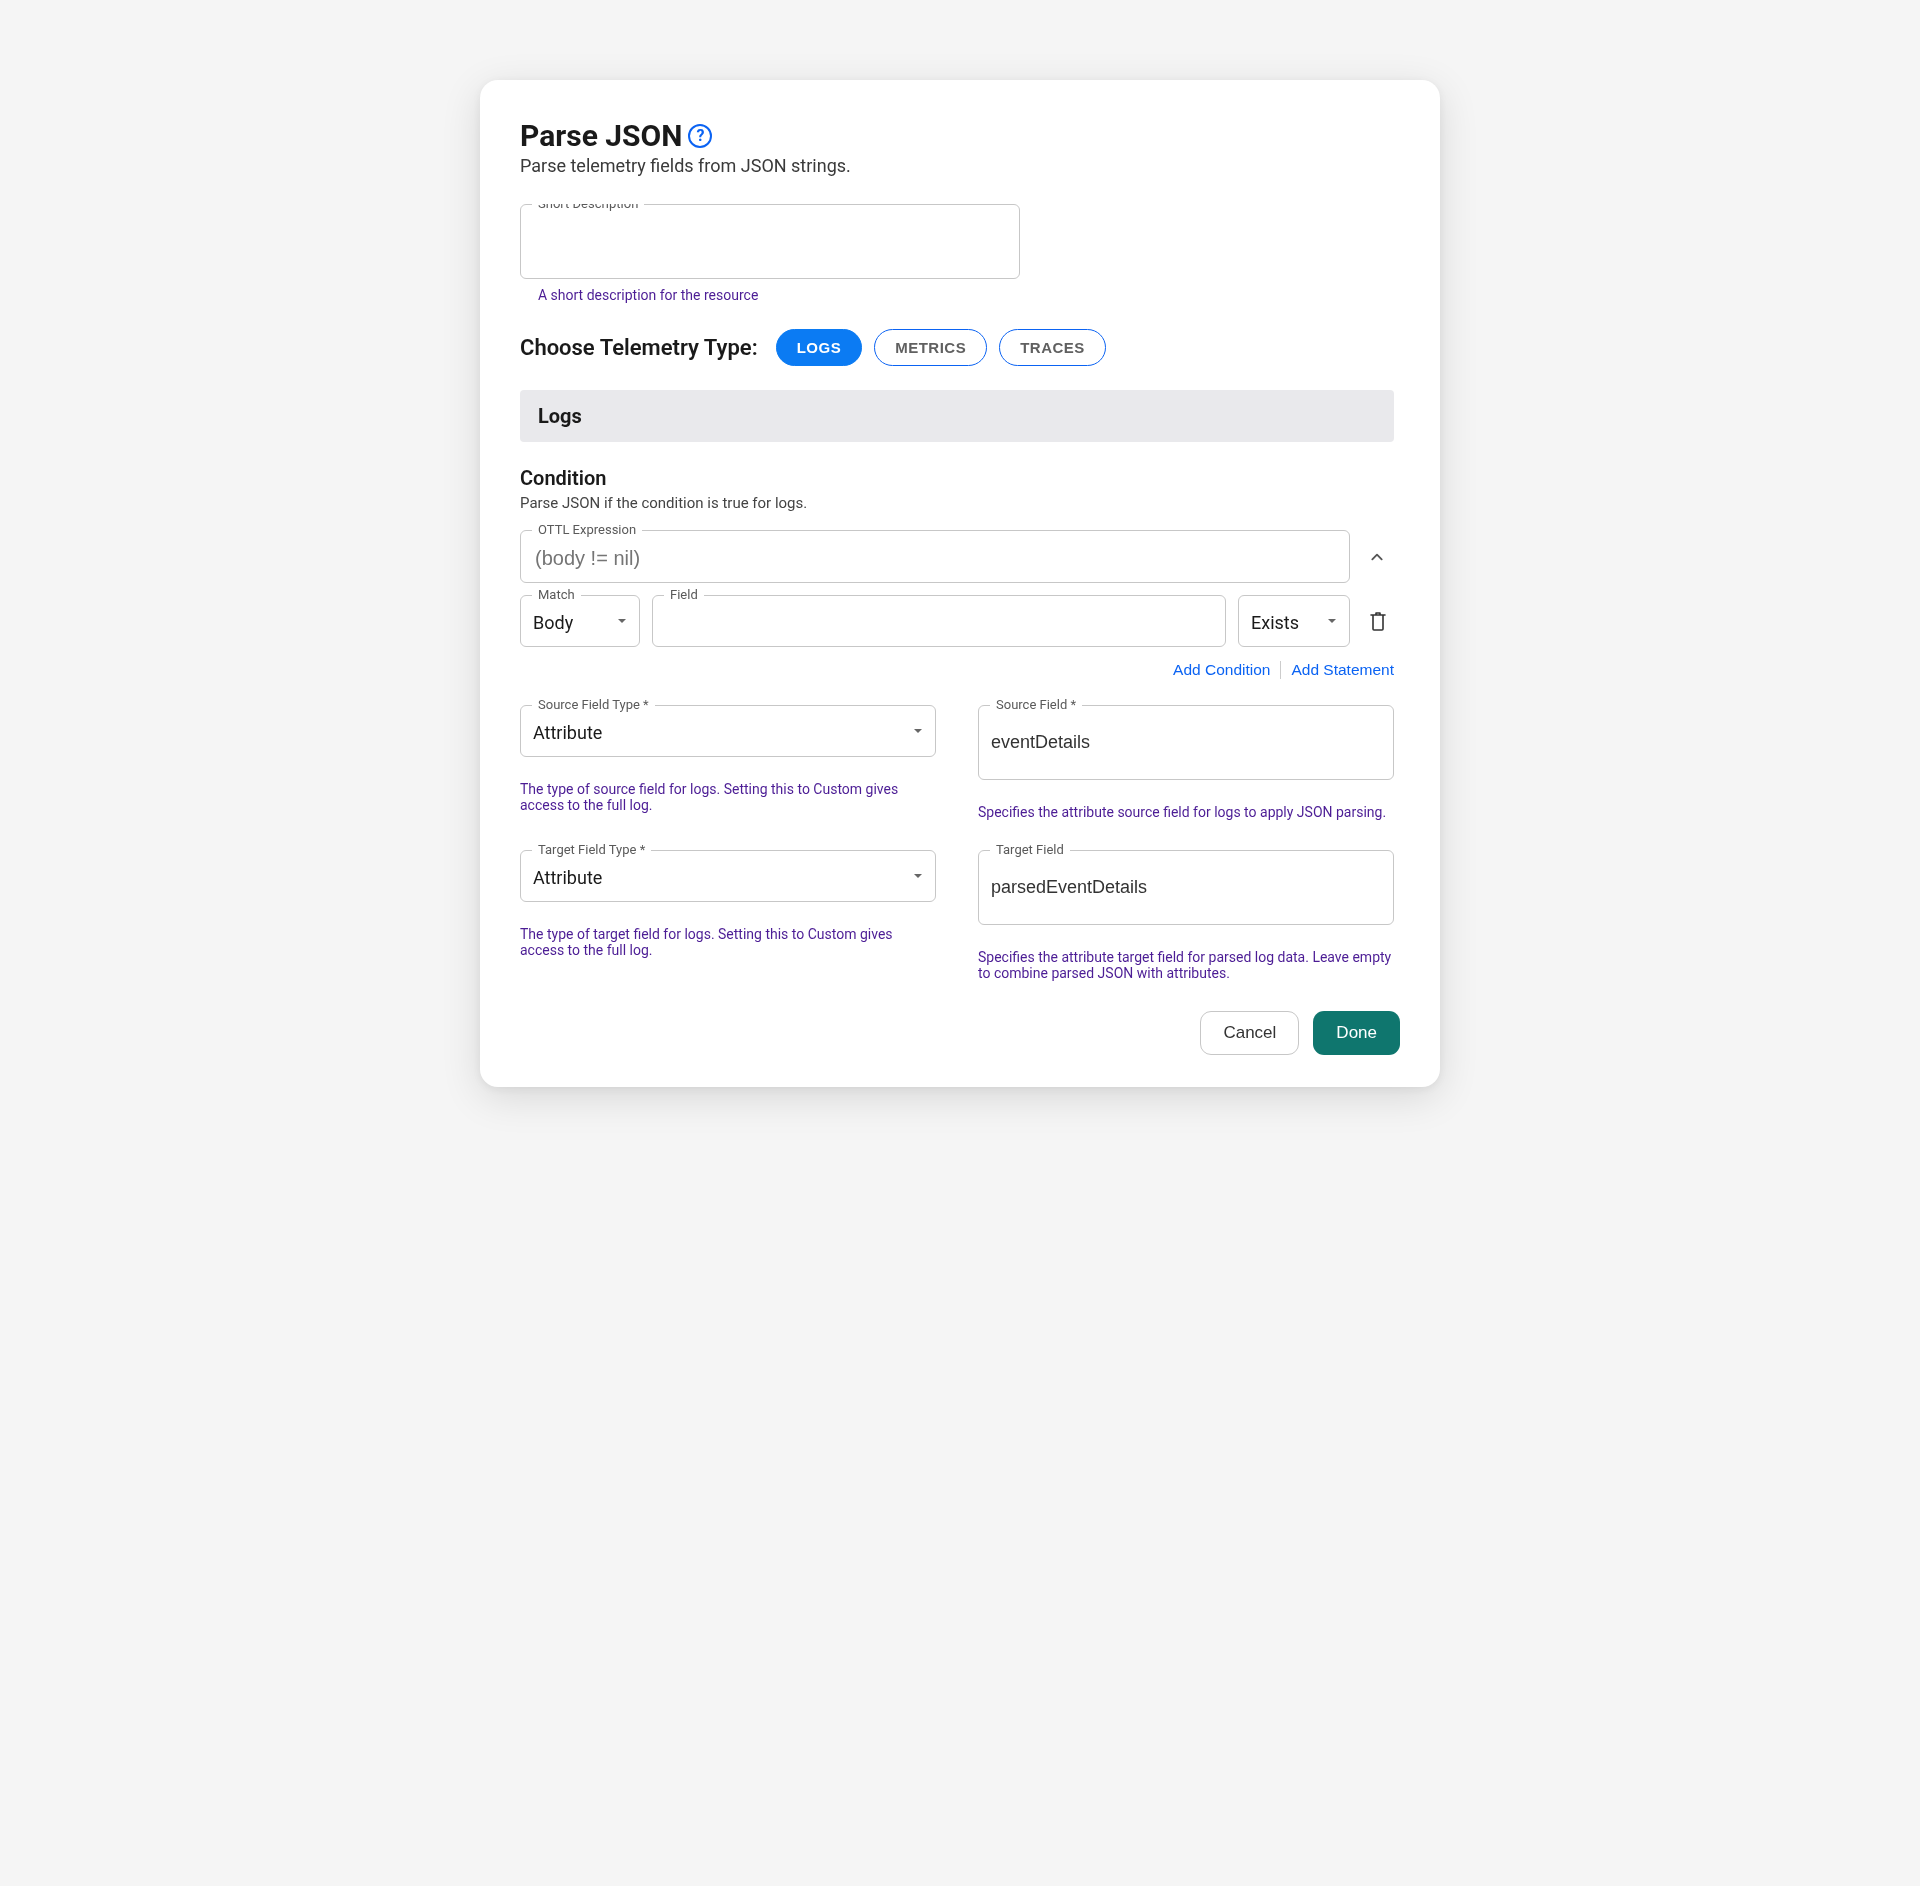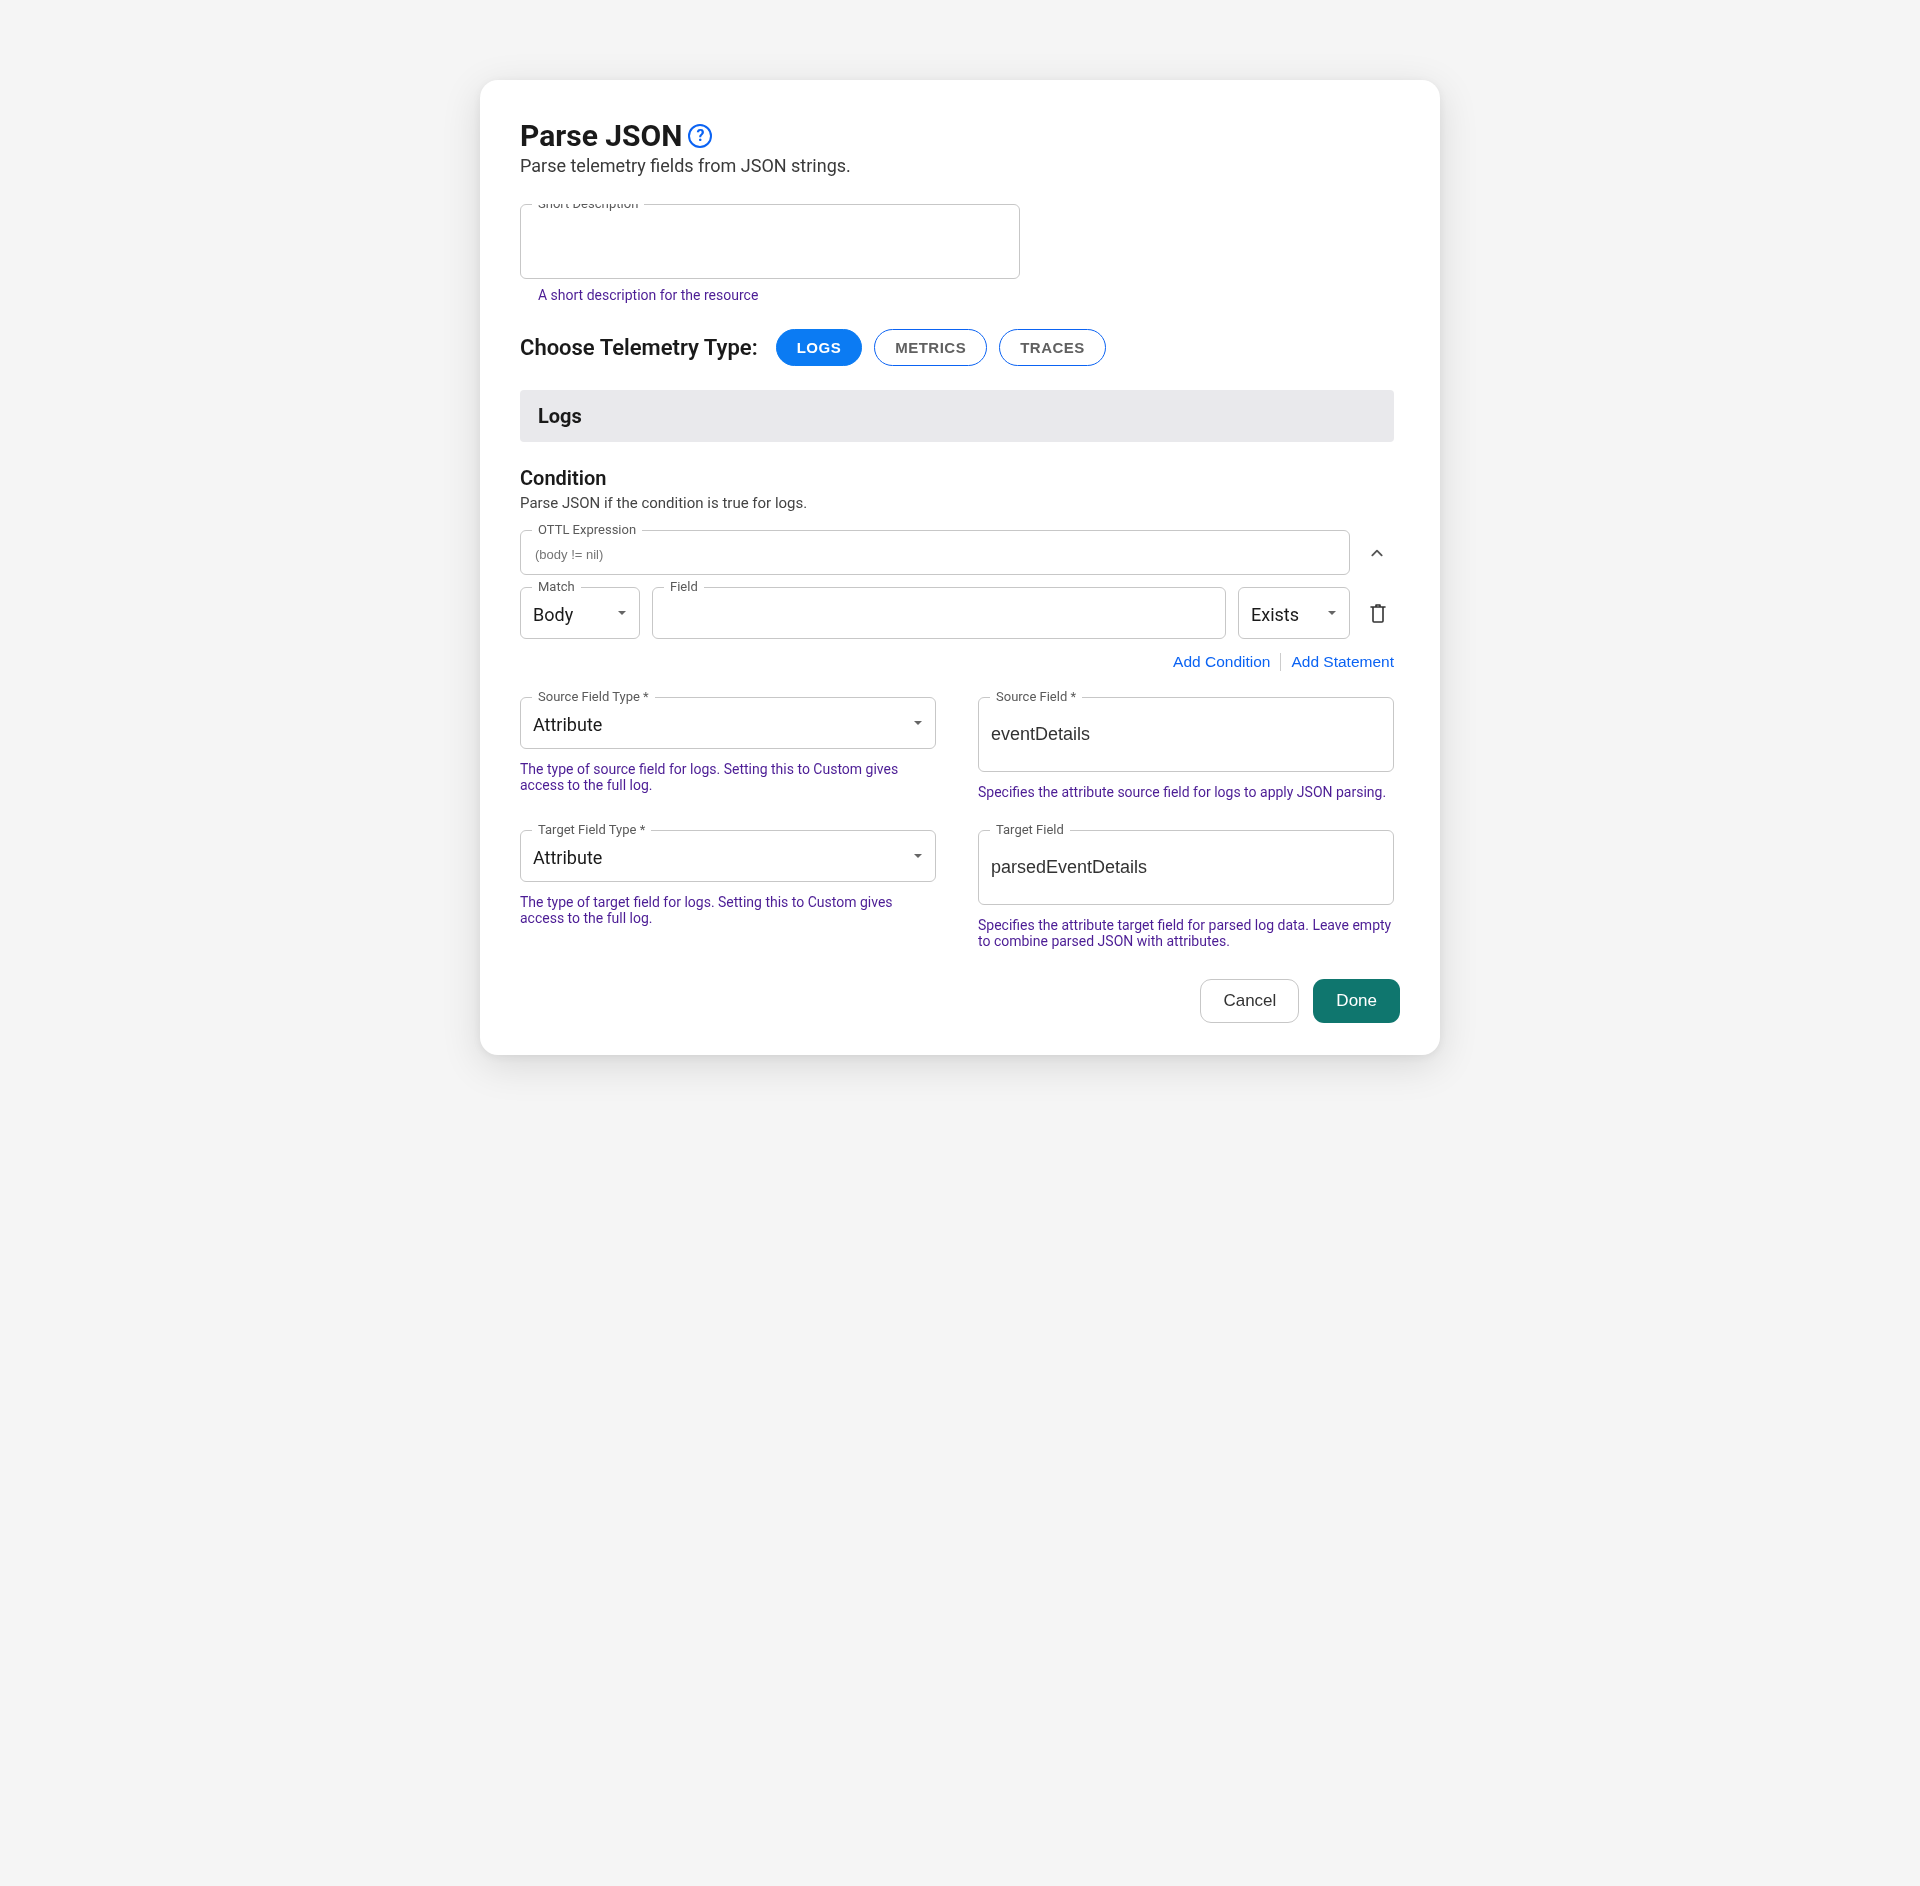--- a/index.html
+++ b/index.html
@@ -61,21 +61,21 @@
   background: #e9e9ec; border-radius: 4px; padding: 14px 18px;
   font-size: 20px; font-weight: 700; margin-bottom: 24px;
 }
 .sub-heading { font-size: 20px; font-weight: 600; margin-bottom: 4px; }
 .sub-desc { font-size: 15px; color: #444; margin-bottom: 18px; }
 
 .ottl-wrap { position: relative; margin-bottom: 12px; display: flex; gap: 10px; align-items: stretch; }
 .ottl-input-wrap { position: relative; flex: 1; }
 .ottl-input {
   width: 100%; border: 1px solid #c7c7c7; border-radius: 6px;
-  padding: 16px 14px 12px; font-size: 13px; color: #888;
+  padding: 16px 14px 12px; font-size: 20px; color: #888;
 }
 .collapse-btn {
   width: 34px; display: flex; align-items: center; justify-content: center;
   cursor: pointer; color: #555;
 }
 
 .condition-row { display: flex; gap: 12px; align-items: stretch; margin-bottom: 14px; }
 .select-wrap { position: relative; }
 .select {
   border: 1px solid #c7c7c7; border-radius: 6px; padding: 14px 38px 12px 12px;
@@ -96,21 +96,21 @@
 .trash-btn {
   width: 32px; display: flex; align-items: center; justify-content: center;
   cursor: pointer; color: #444;
 }
 
 .link-row { display: flex; justify-content: flex-end; gap: 10px; align-items: center; margin-bottom: 26px; }
 .link-btn { color: #0b63f3; font-size: 15.5px; font-weight: 500; cursor: pointer; background: none; border: none; }
 .link-divider { width: 1px; height: 18px; background: #ccc; }
 
 .grid2 { display: grid; grid-template-columns: 1fr 1fr; gap: 30px 42px; margin-bottom: 10px; }
-.form-col .field-group { margin-bottom: 12px; }
+.form-col .field-group { margin-bottom: 24px; }
 .form-col .helper-text { margin-left: 0; }
 
 .footer-row { display: flex; justify-content: flex-end; gap: 14px; margin-top: 20px; }
 .btn {
   border-radius: 11px; padding: 11px 22px; font-size: 17px;
   font-weight: 500; cursor: pointer; border: 1px solid transparent;
 }
 .btn-secondary { background: #fff; border-color: #c7c7c7; color: #333; }
 .btn-primary { background: #0f766e; color: #fff; }
 

